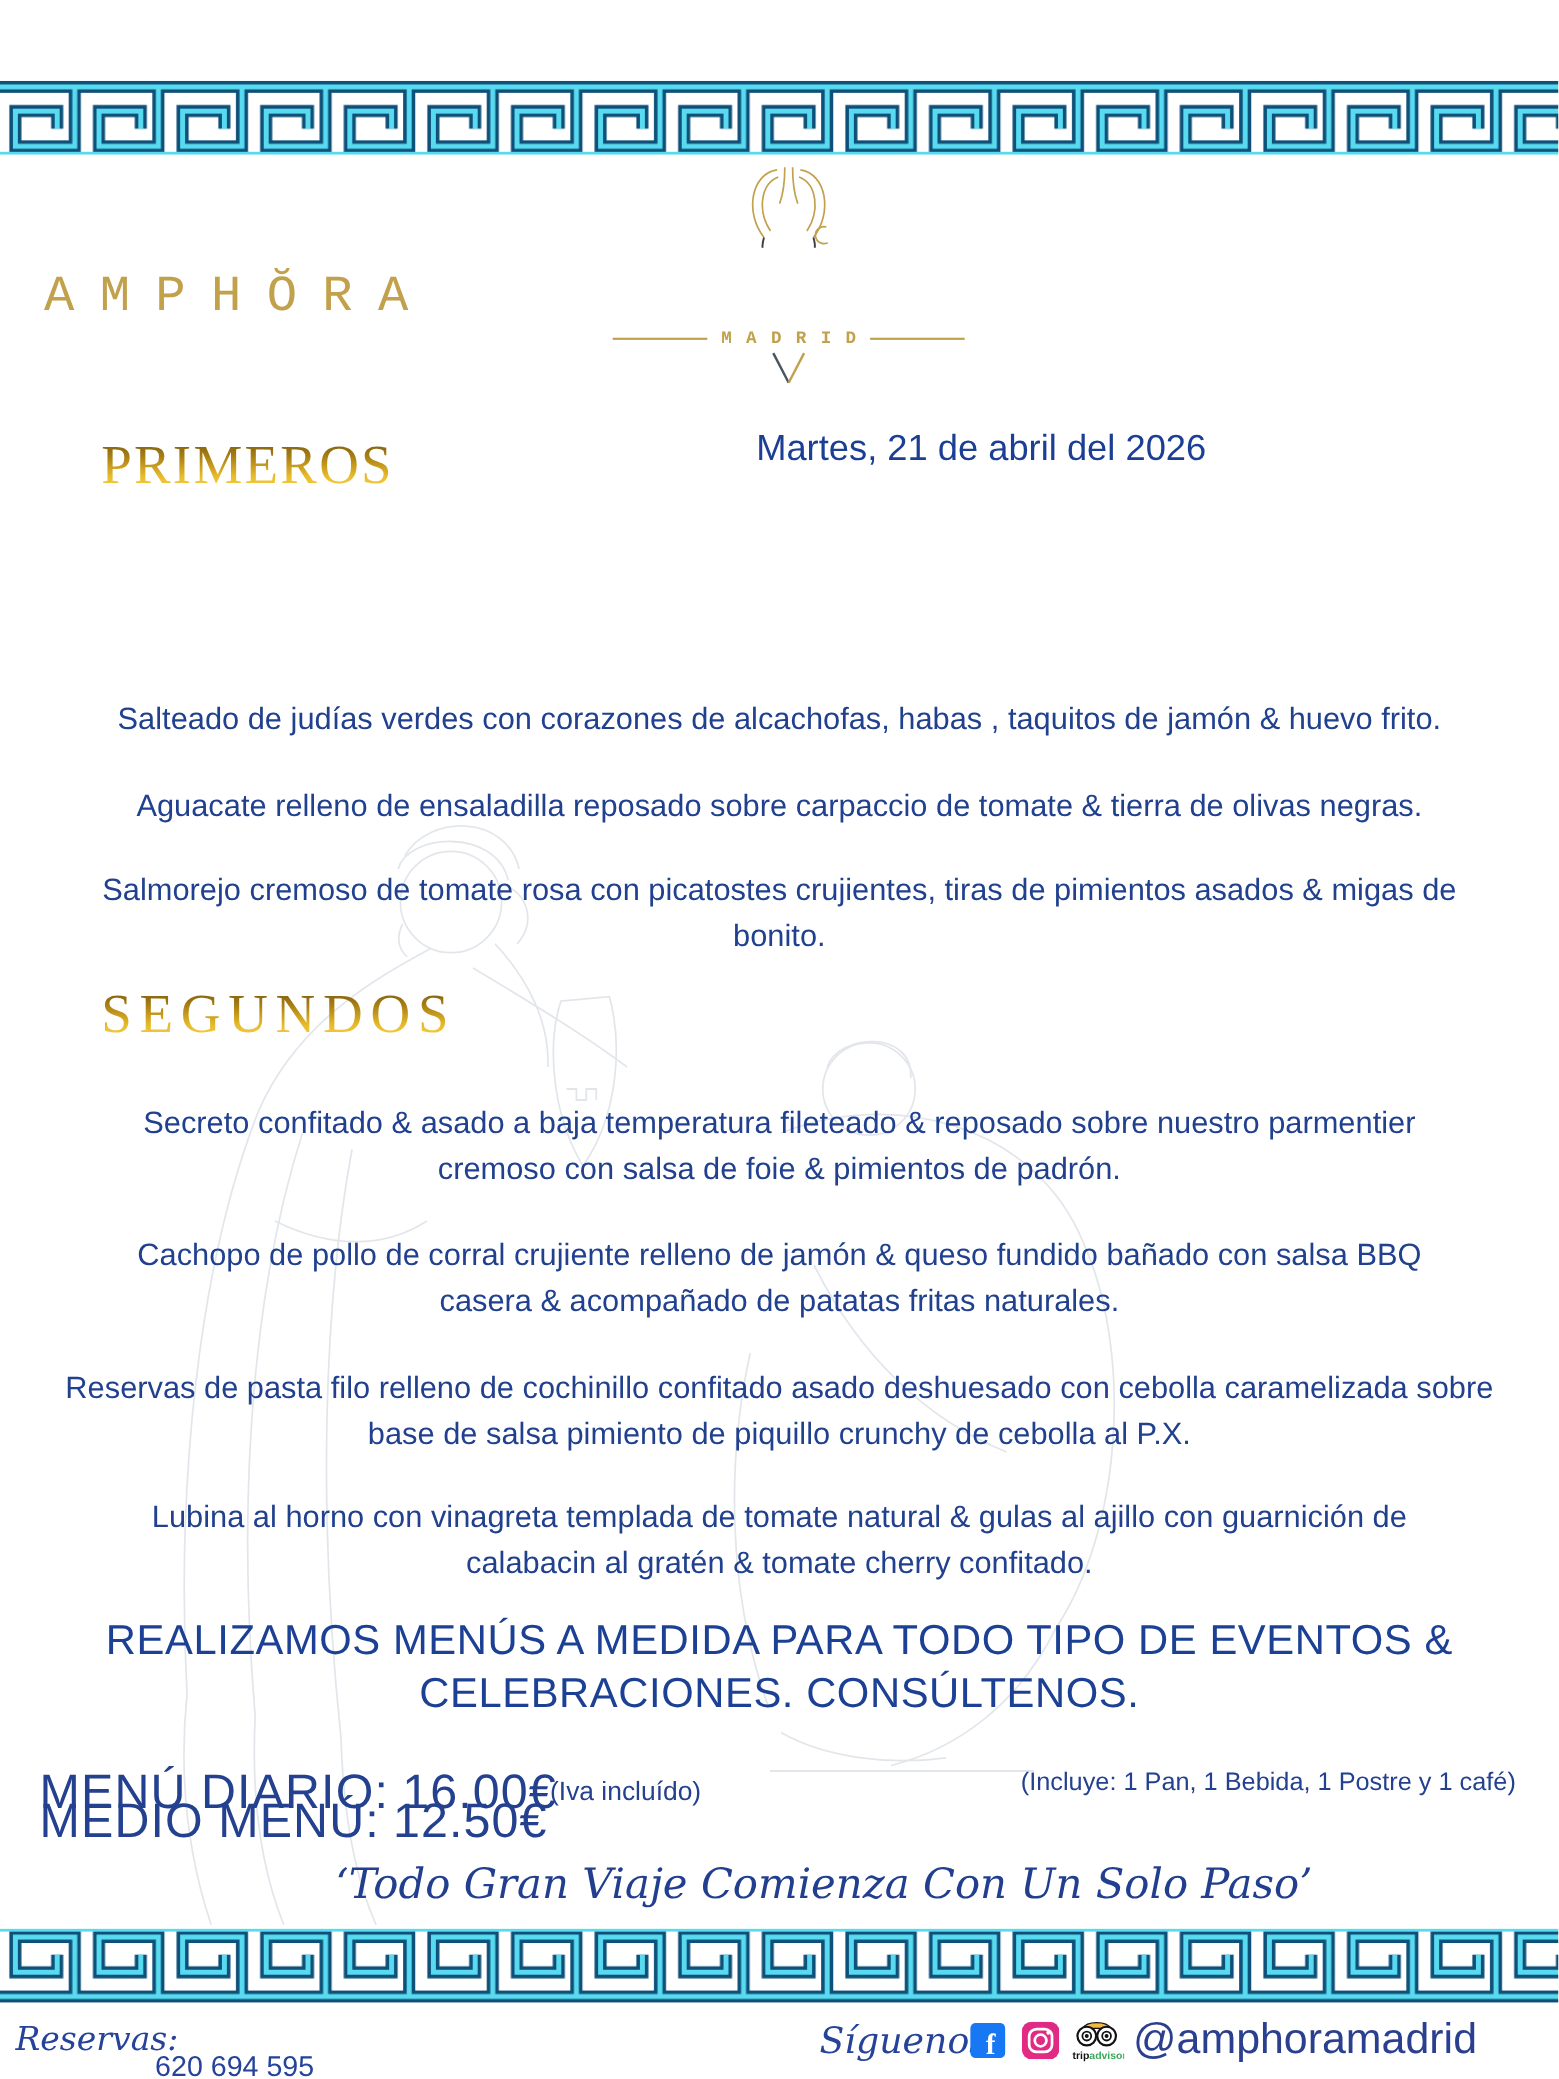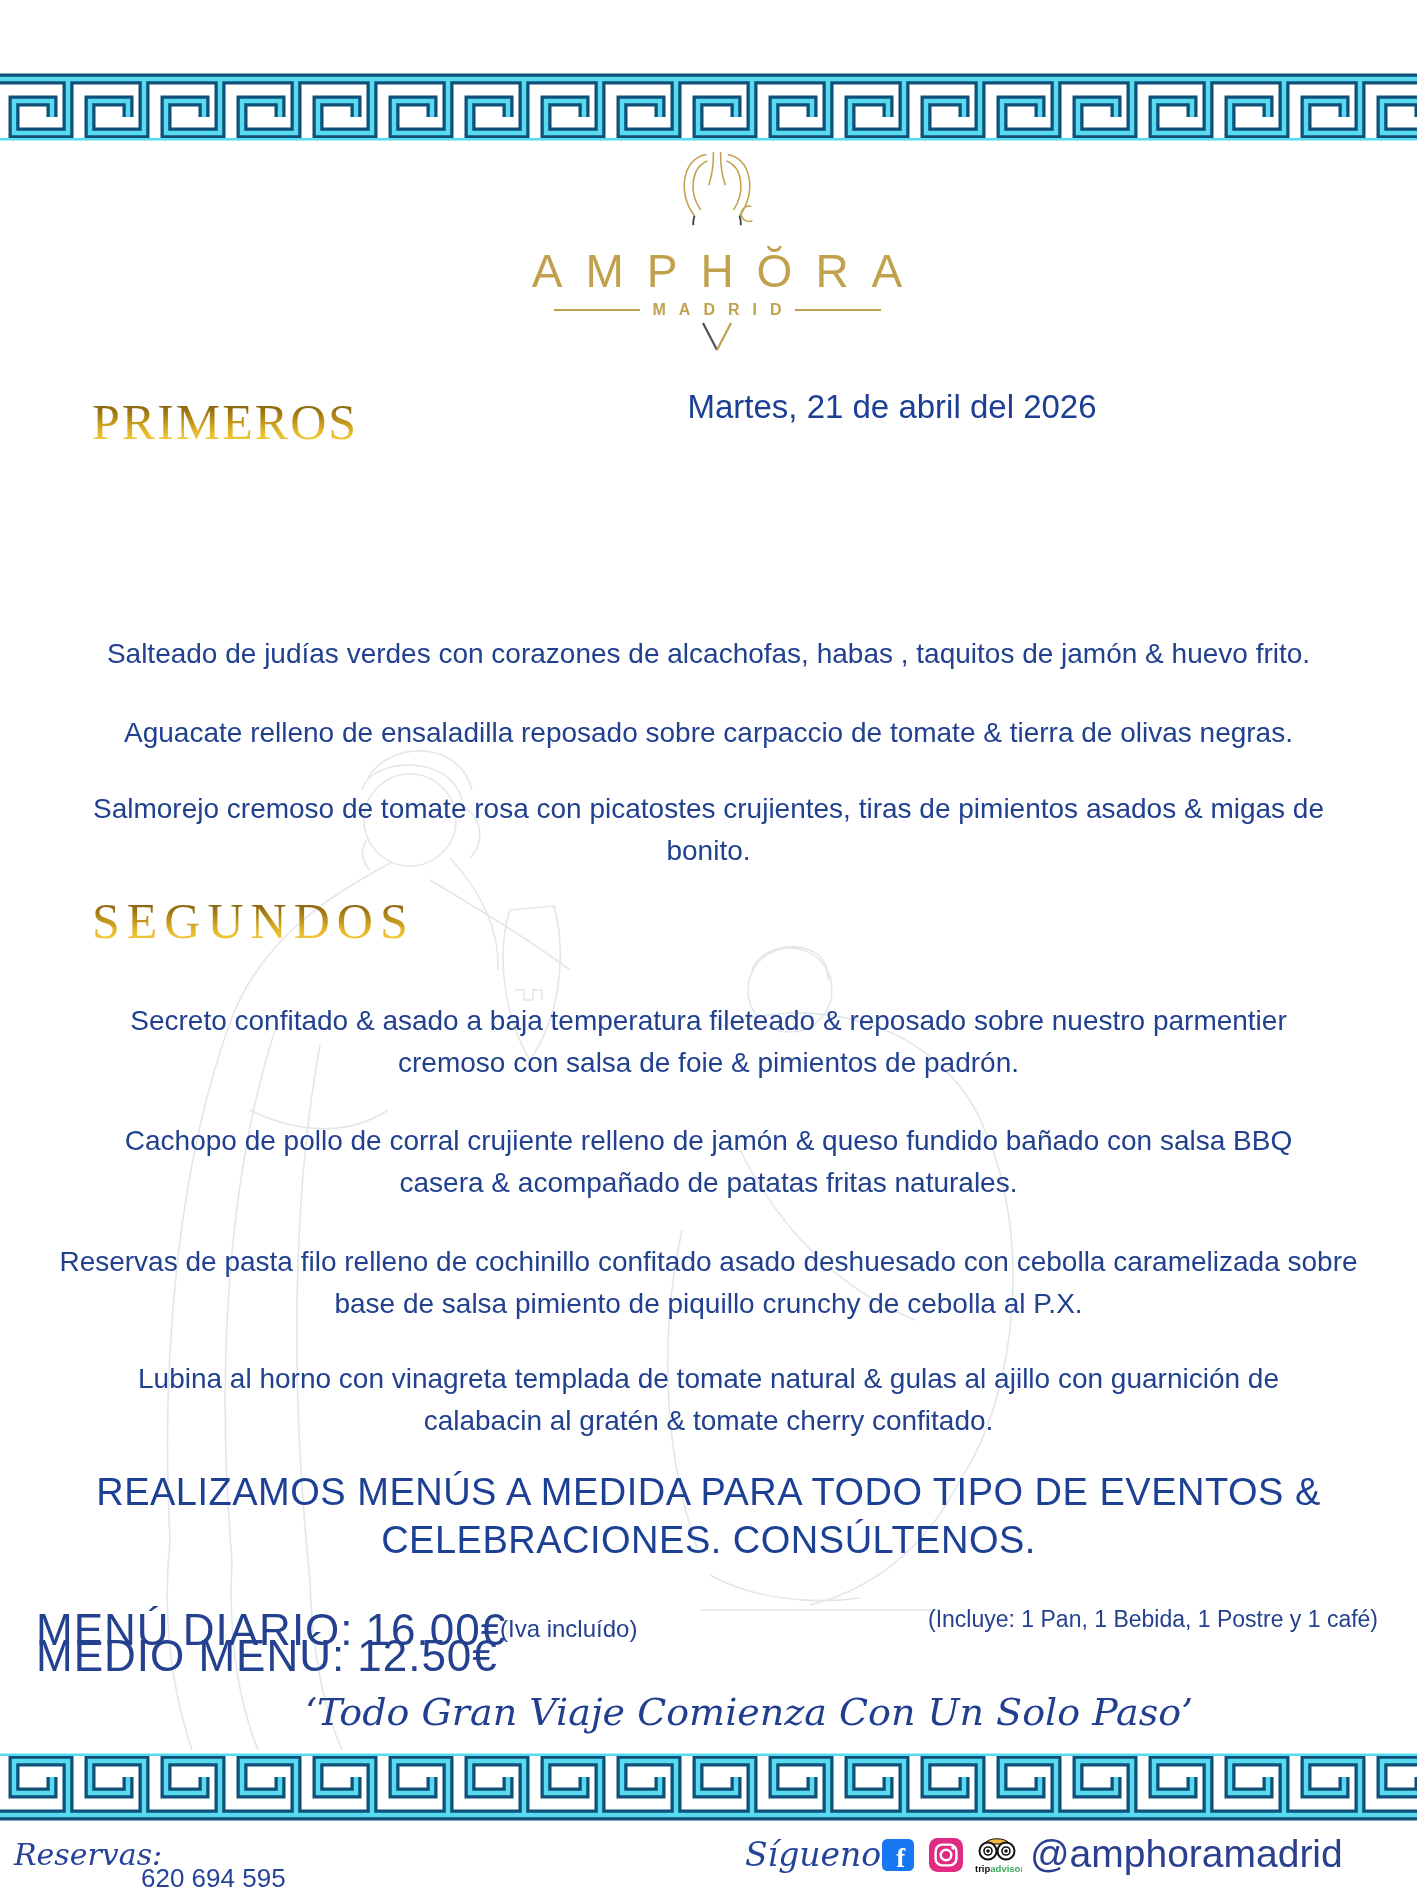--- a/index.html
+++ b/index.html
@@ -5,21 +5,21 @@
   html,body{margin:0;padding:0;background:#fff;}
   #page{
     position:relative; width:1417px; height:1890px; overflow:hidden;
     background:#ffffff; font-family:"Liberation Sans", sans-serif;
   }
   
   .gk-border{position:absolute; left:0; width:1417px; height:72px;}
   .gk-top{top:70px;}
   .gk-bottom{top:1752px; transform:scaleY(-1);}
   
-  .logo{position:absolute; top:146px; left:17px; right:0; text-align:center; color:#c2a14d;}
+  .logo{position:absolute; top:146px; left:17px; right:0; text-align:left; color:#c2a14d;font-family:Liberation Mono, monospace;}
   .logo .amphora-svg{display:block; margin:0 auto; width:130px; height:96px;}
   .logo .wordmark{
     margin-top:2px; font-size:46px; letter-spacing:23px; padding-left:23px;
     color:#c2a14d; font-weight:400;
   }
   .logo .madrid-row{margin-top:3px; display:flex; align-items:center; justify-content:center; }
   .logo .rule{display:inline-block; width:86px; height:0; border-top:2px solid #c2a14d;}
   .logo .city{font-size:16px; letter-spacing:13px; padding-left:13px; color:#c2a14d; font-weight:bold;}
   .logo .foot-v{display:block; margin:2px auto 0;}
   

